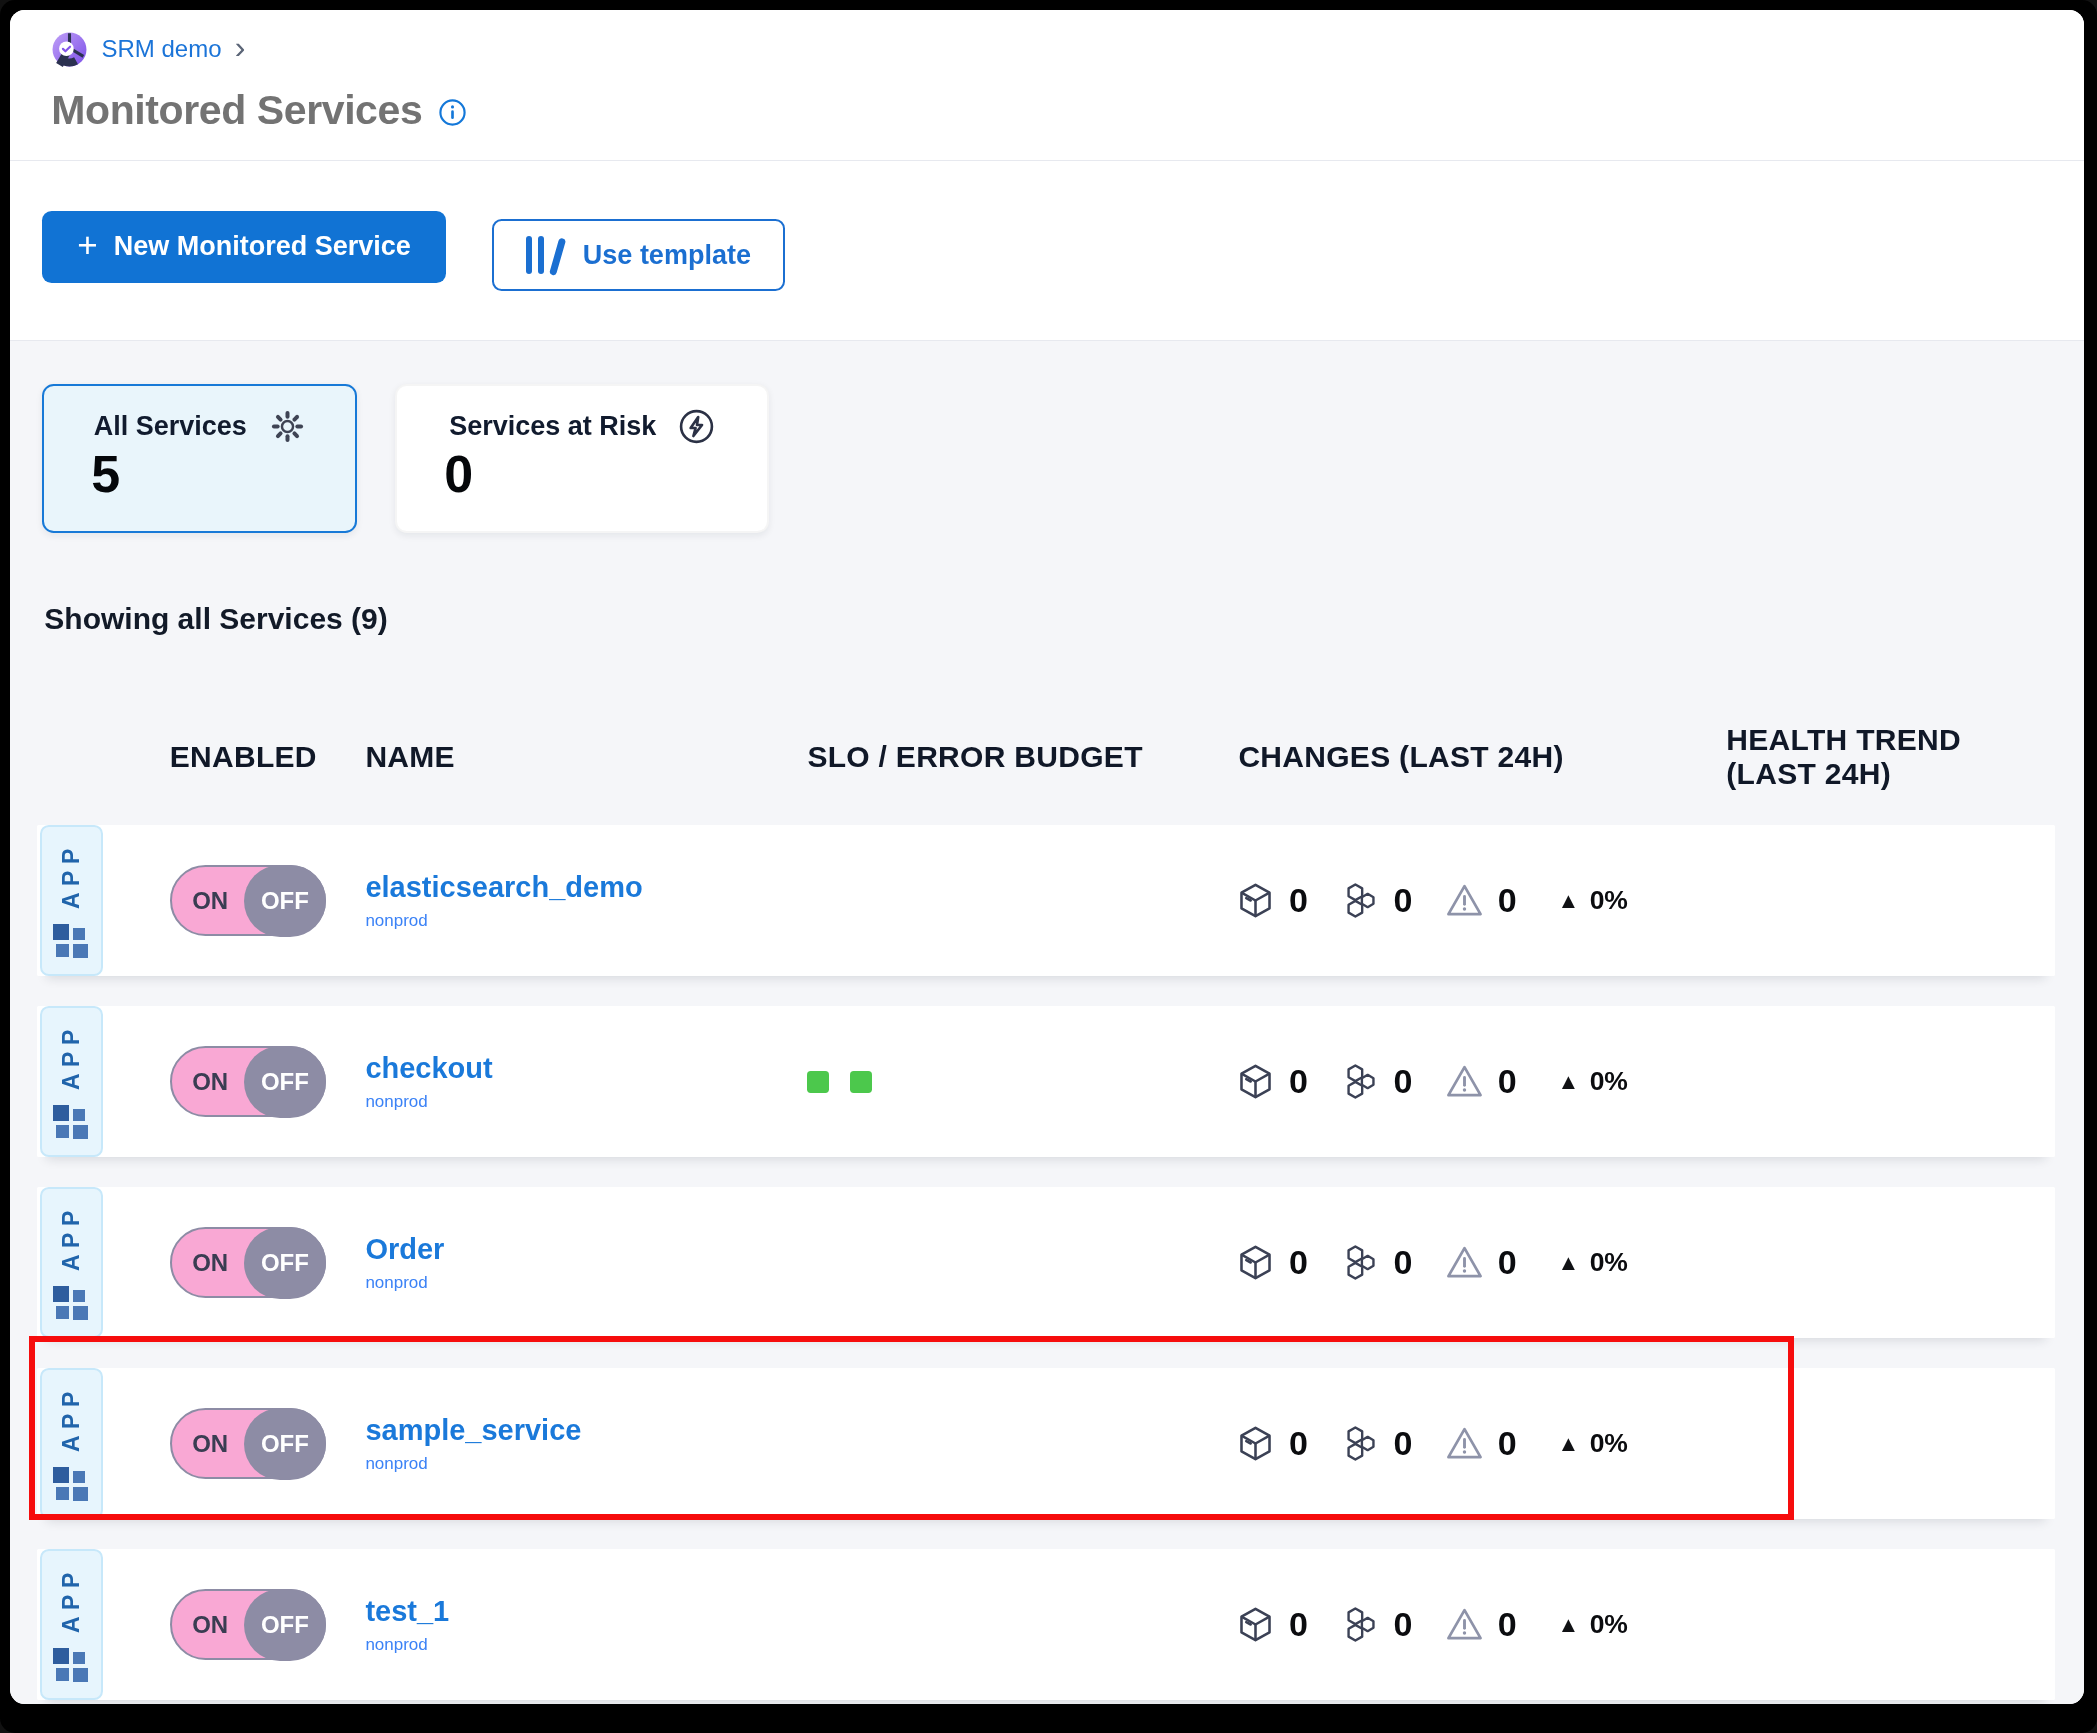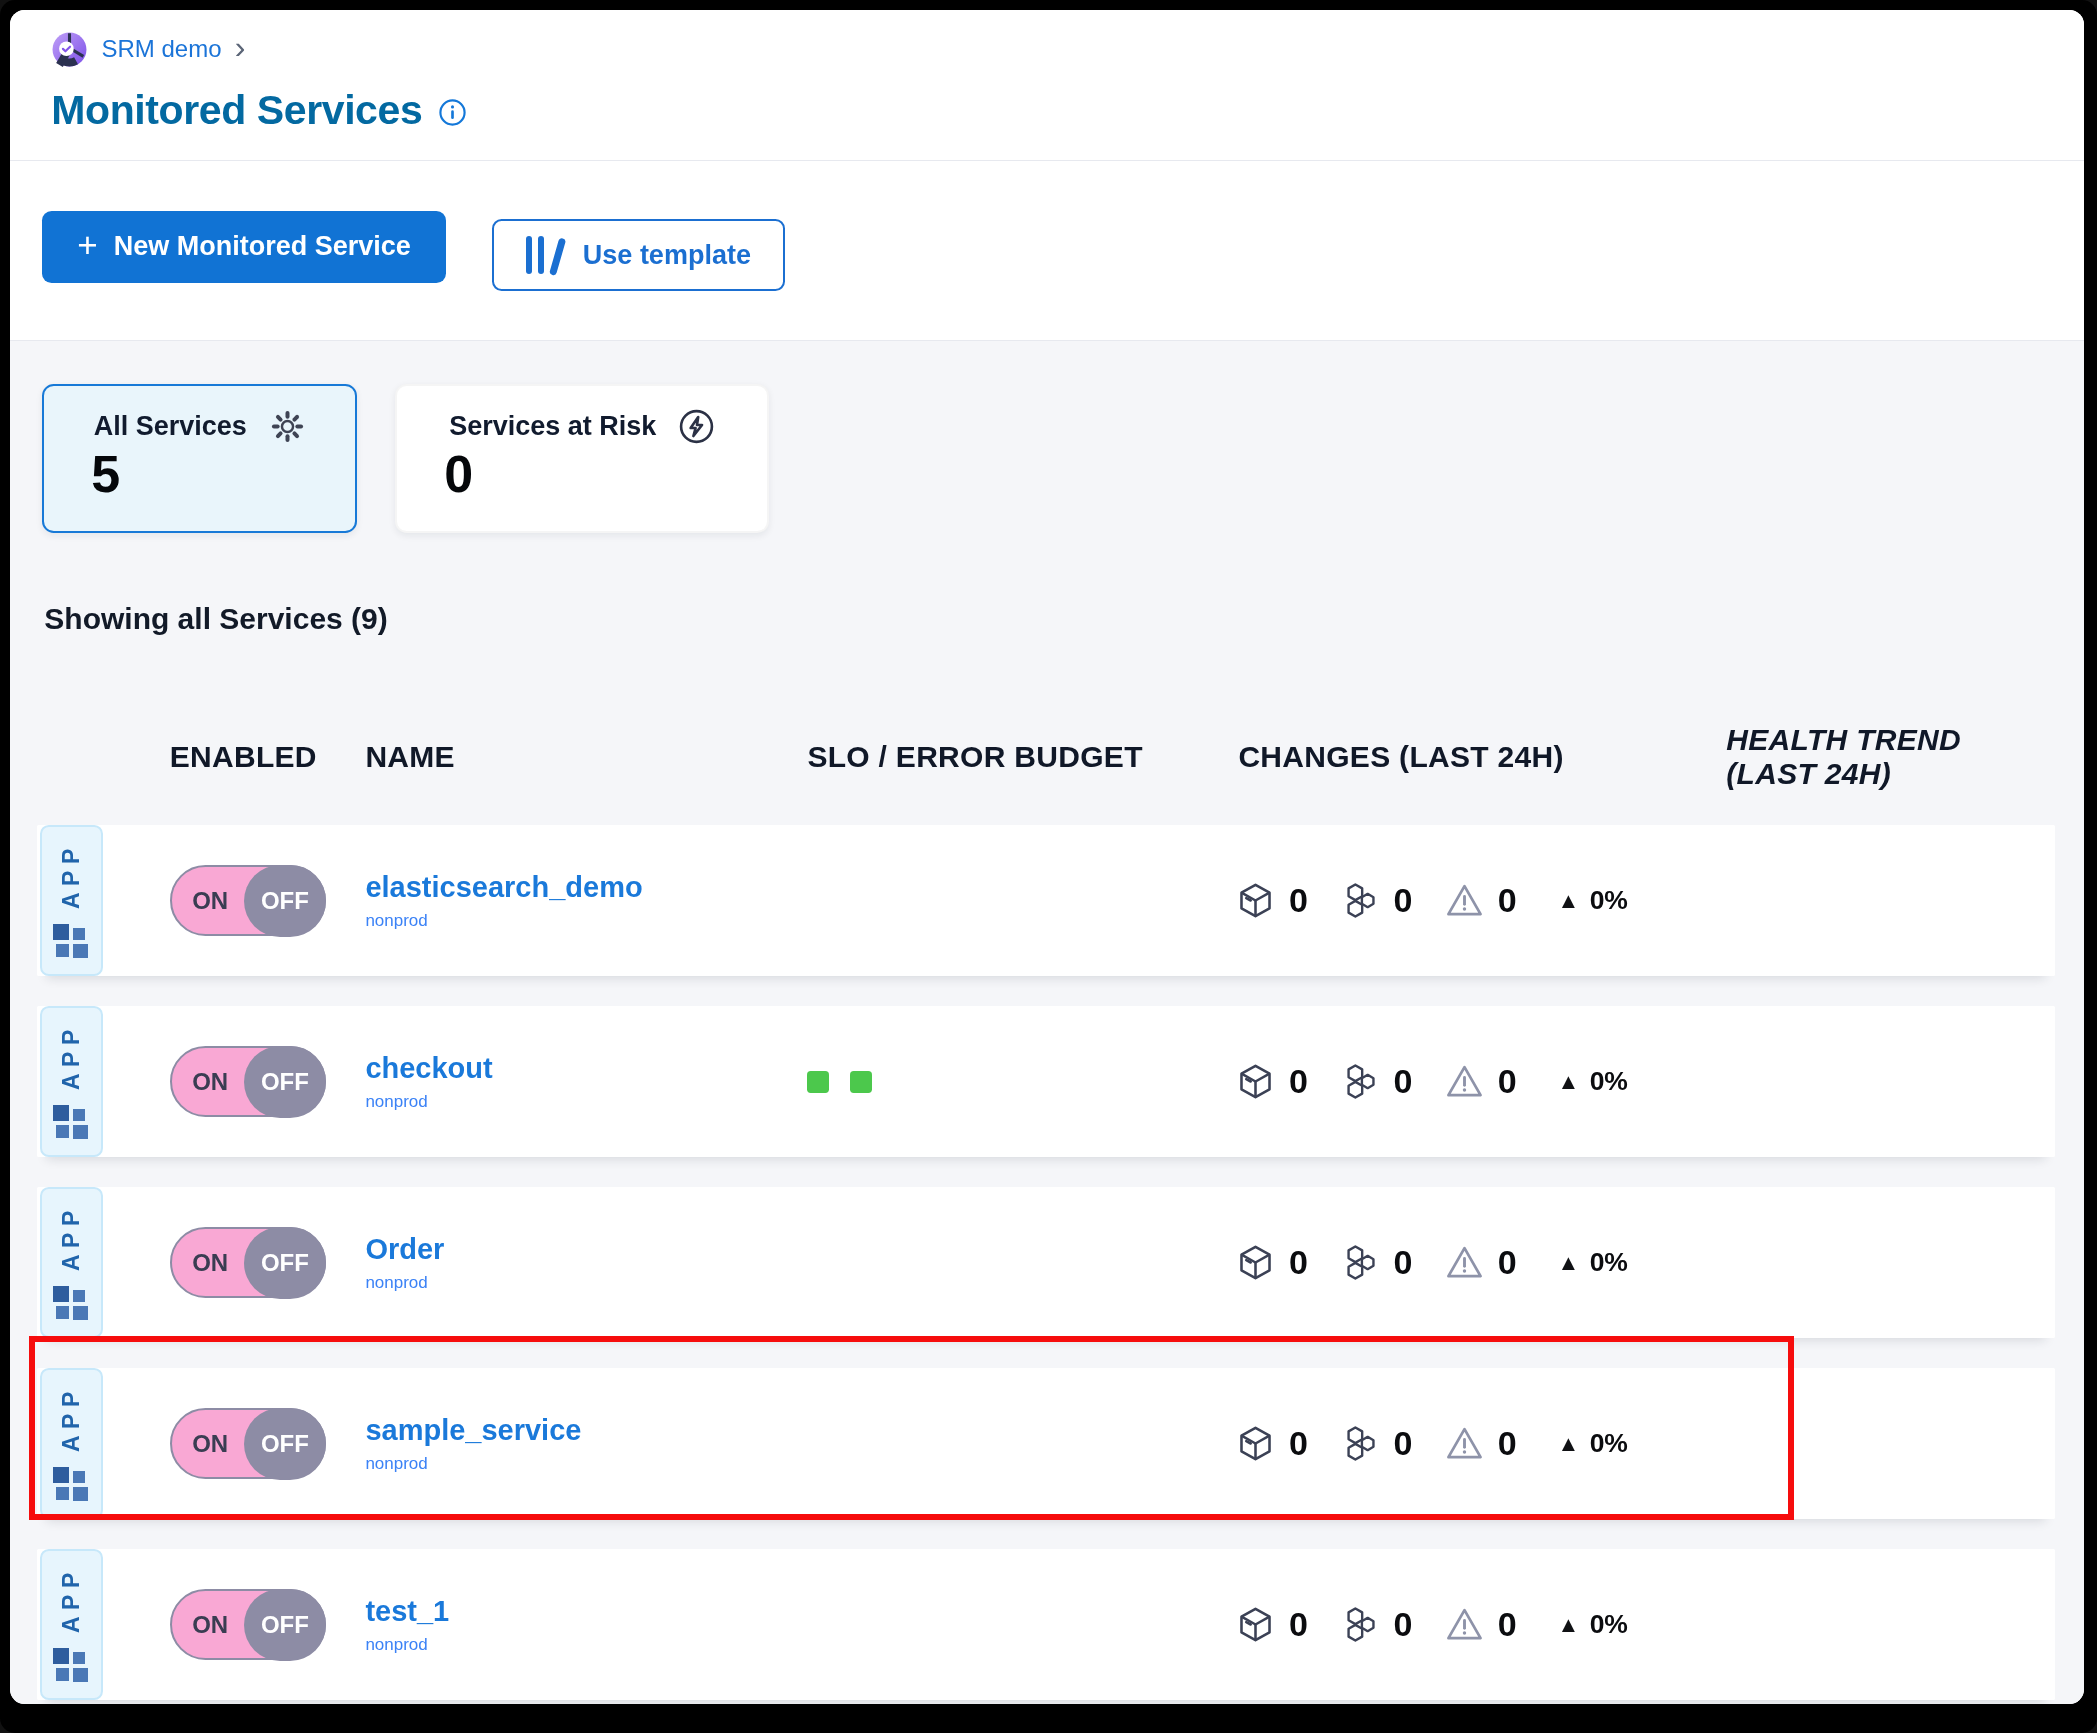--- a/index.html
+++ b/index.html
@@ -7,21 +7,21 @@
   .frame{width:2097px;height:1733px;background:#000;border-radius:15px;padding:10.3px 13.2px 29px 10.3px;font-family:"Liberation Sans",sans-serif;}
   .page{width:100%;height:100%;background:#fff;border-radius:14.7px;overflow:hidden;position:relative;display:flex;flex-direction:column;}
 
   
   .topbar{padding:20.6px 0 26.5px 41px;background:#fff;border-bottom:1.5px solid #e7e9ef;}
   .breadcrumb{display:flex;align-items:center;gap:13.2px;}
   .logo{width:37px;height:37px;flex:0 0 auto;}
   .crumb-link{font-size:24px;color:#1b74d8;cursor:pointer;}
   .crumb-chevron{font-size:32px;color:#5b6577;line-height:1;margin-top:-4.4px;}
   .title-row{display:flex;align-items:center;gap:16px;margin-top:19px;}
-  .page-title{font-size:41px;font-weight:800;color:#0369a1;letter-spacing:-0.4px;}
+  .page-title{font-size:41px;font-weight:800;color:#737373;letter-spacing:-0.4px;}
   .info-icon{width:29px;height:29px;margin-top:4.4px;}
 
   
   .actions{display:flex;gap:46px;align-items:center;padding:41px 0 49px 32px;background:#fff;border-bottom:1.5px solid #e7e9ef;}
   .btn{height:72px;border-radius:9.6px;display:flex;align-items:center;font-size:27px;font-weight:700;cursor:pointer;}
   .btn-primary{background:#1173d4;color:#fff;padding:0 35px;gap:16px;border:none;}
   .btn-plus{font-size:35px;font-weight:400;margin-top:-2.9px;}
   .btn-secondary{background:#fff;color:#1b6fd1;border:2.2px solid #1b6fd1;padding:0 32px;gap:16px;margin-top:17px;}
   .lib-icon{display:flex;align-items:flex-end;gap:5.2px;height:38px;position:relative;width:41px;}
   .lib-bar{width:6.6px;height:38px;border-radius:3.7px;background:#1b6fd1;}
@@ -43,21 +43,21 @@
 
   
   .table{margin-top:0;}
   .thead,.row{display:grid;grid-template-columns:68px 243px 442px 431px 482px auto;margin-left:26.5px;margin-right:29px;padding-left:2.9px;align-items:center;}
   .thead{padding-top:87px;padding-bottom:34px;}
   .th{font-size:30px;font-weight:700;color:#101828;letter-spacing:0.3px;}
   .th-enabled{padding-left:62px;}
   .th-name{padding-left:14.7px;}
   .th-slo{padding-left:14.7px;}
   .th-changes{padding-left:14.7px;}
-  .th-health{padding-left:20.6px;font-style:italic;}
+  .th-health{padding-left:20.6px;}
 
   .row{background:#fff;height:151px;margin-bottom:30px;box-shadow:0 11.8px 10.3px -8.8px rgba(23,32,49,.13);position:relative;border-radius:1.5px;}
   .cell-tag{height:151px;}
   .app-tag{width:63px;height:100%;background:#e7f5fd;border:2.2px solid #c7e8fa;border-radius:8.8px;display:flex;flex-direction:column;align-items:center;justify-content:center;gap:14.7px;}
   .app-tag-text{writing-mode:vertical-rl;transform:rotate(180deg);font-size:23px;font-weight:700;color:#2064ab;letter-spacing:6.6px;}
   .app-grid{display:grid;grid-template-columns:16px 16px;grid-template-rows:16px 16px;gap:3.7px;}
   .app-grid i{display:block;background:#4a78b6;}
   .app-grid i.s1{width:16px;height:16px;background:#2e5d9e;}
   .app-grid i.s2{width:11.8px;height:11.8px;align-self:end;}
   .app-grid i.s3{width:13.2px;height:13.2px;justify-self:end;}

